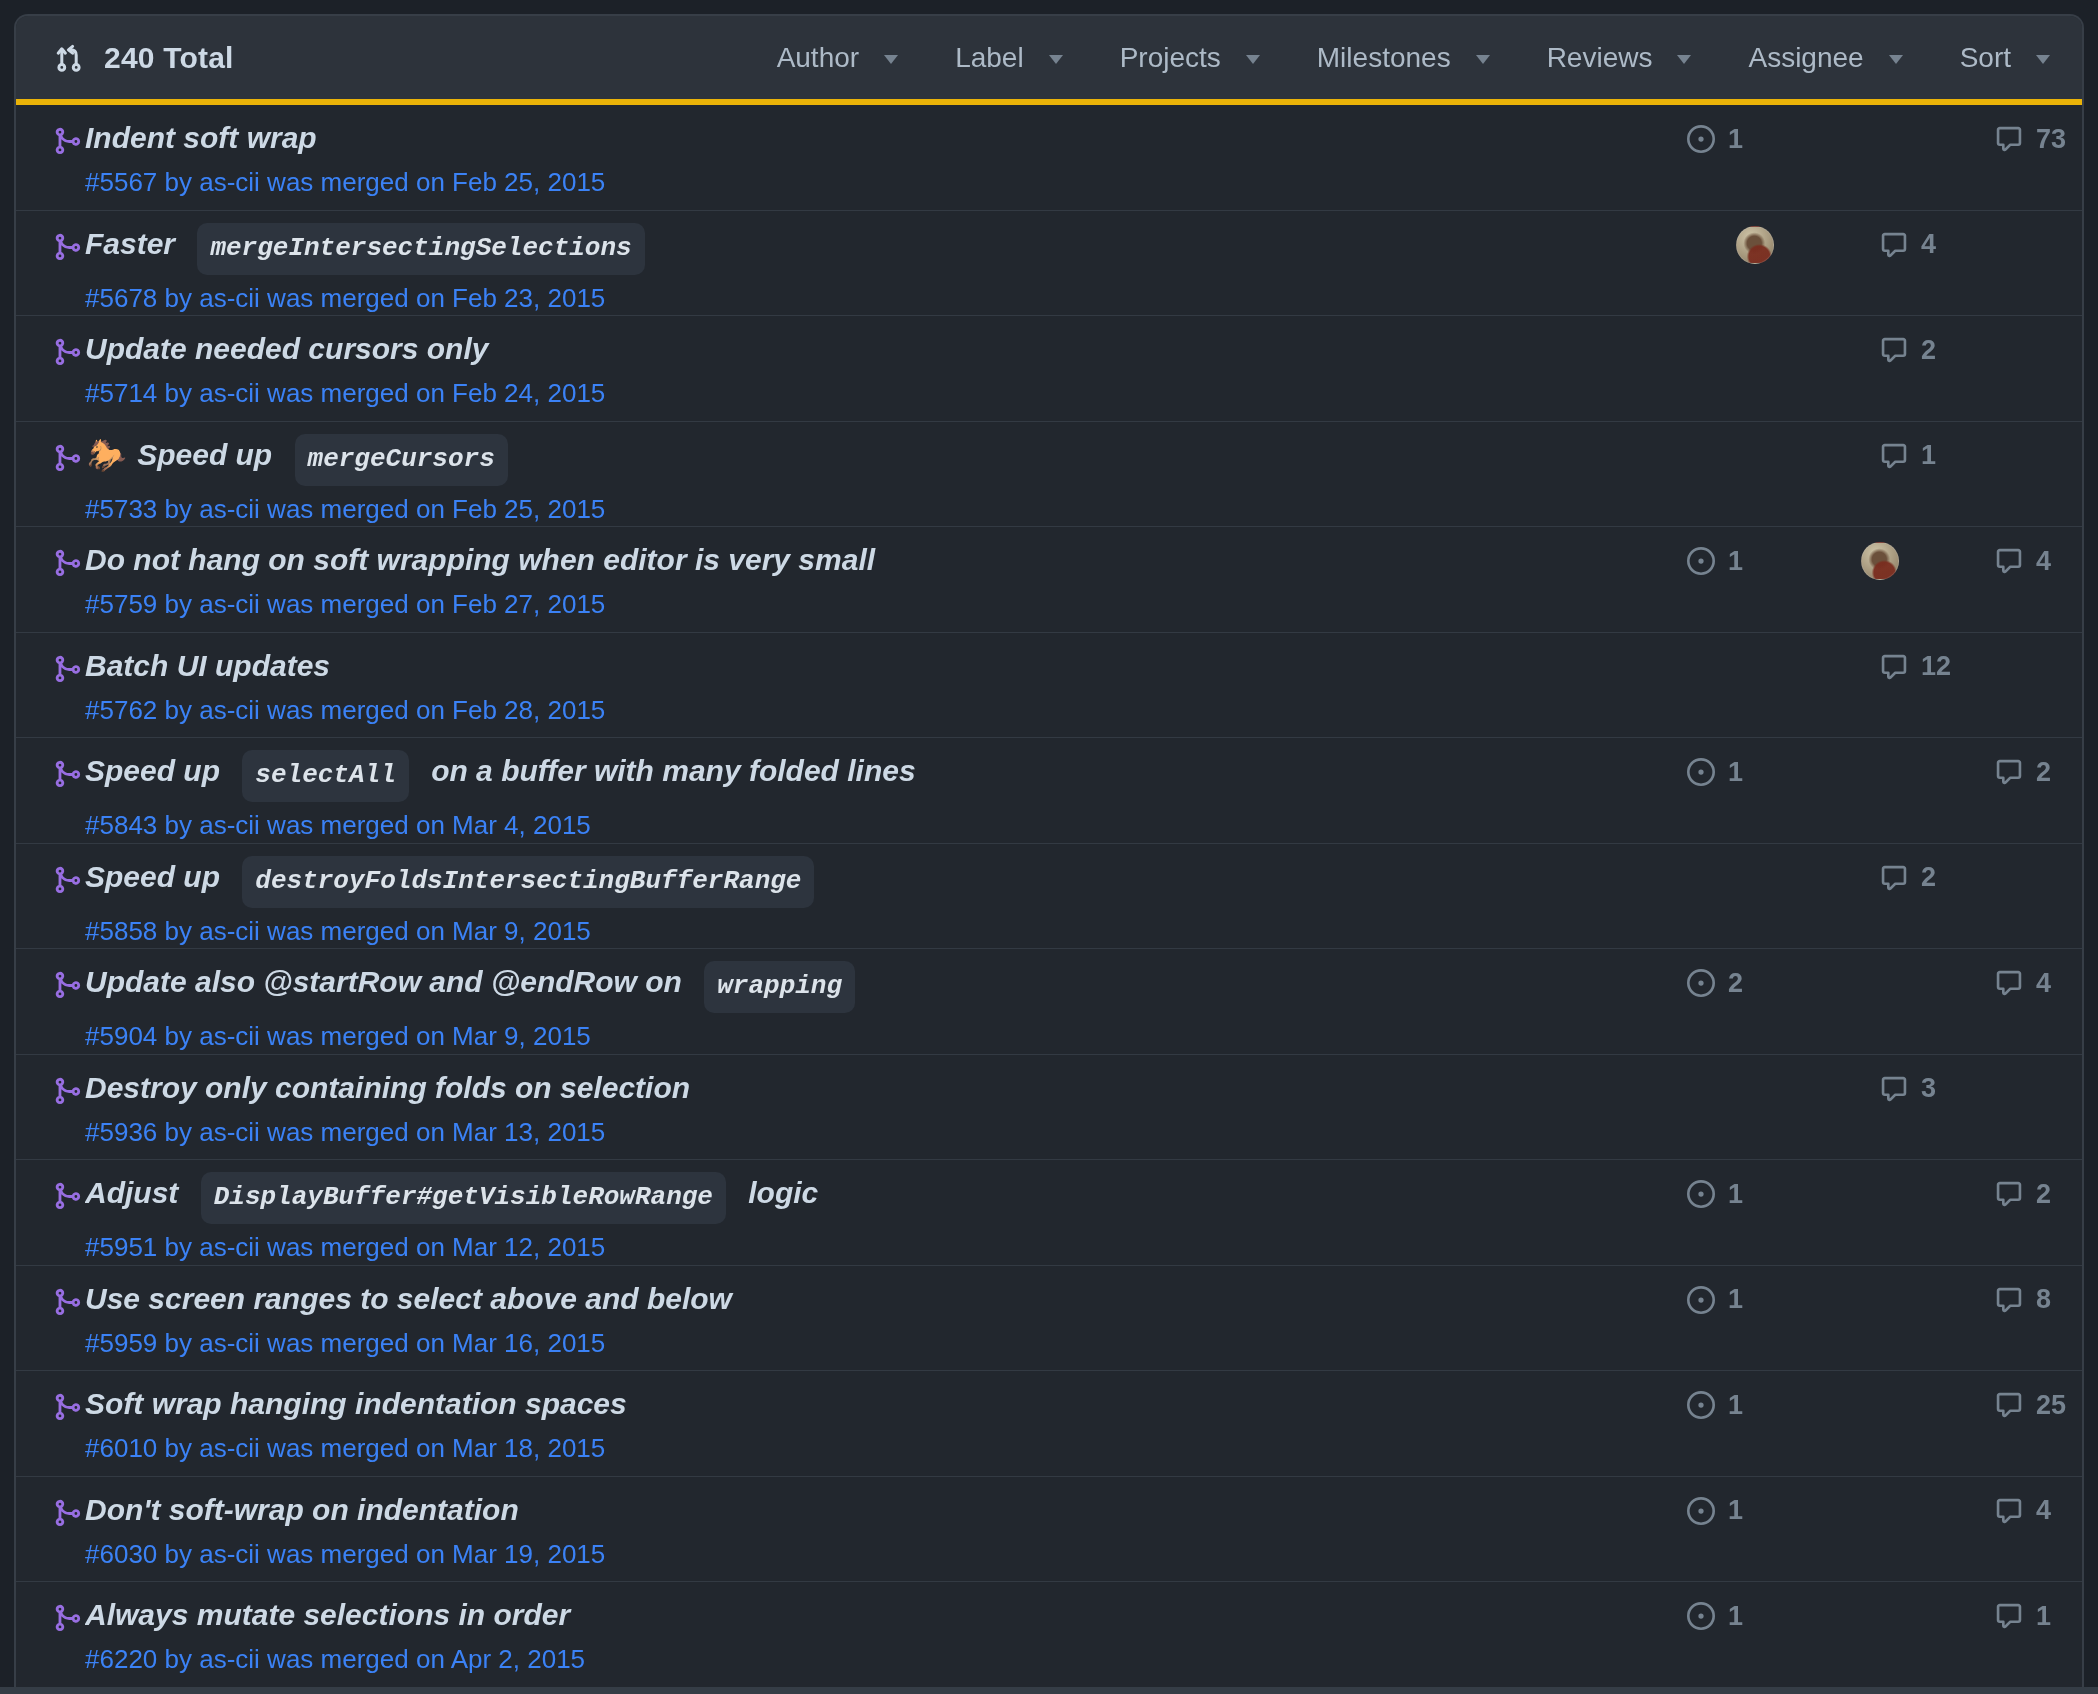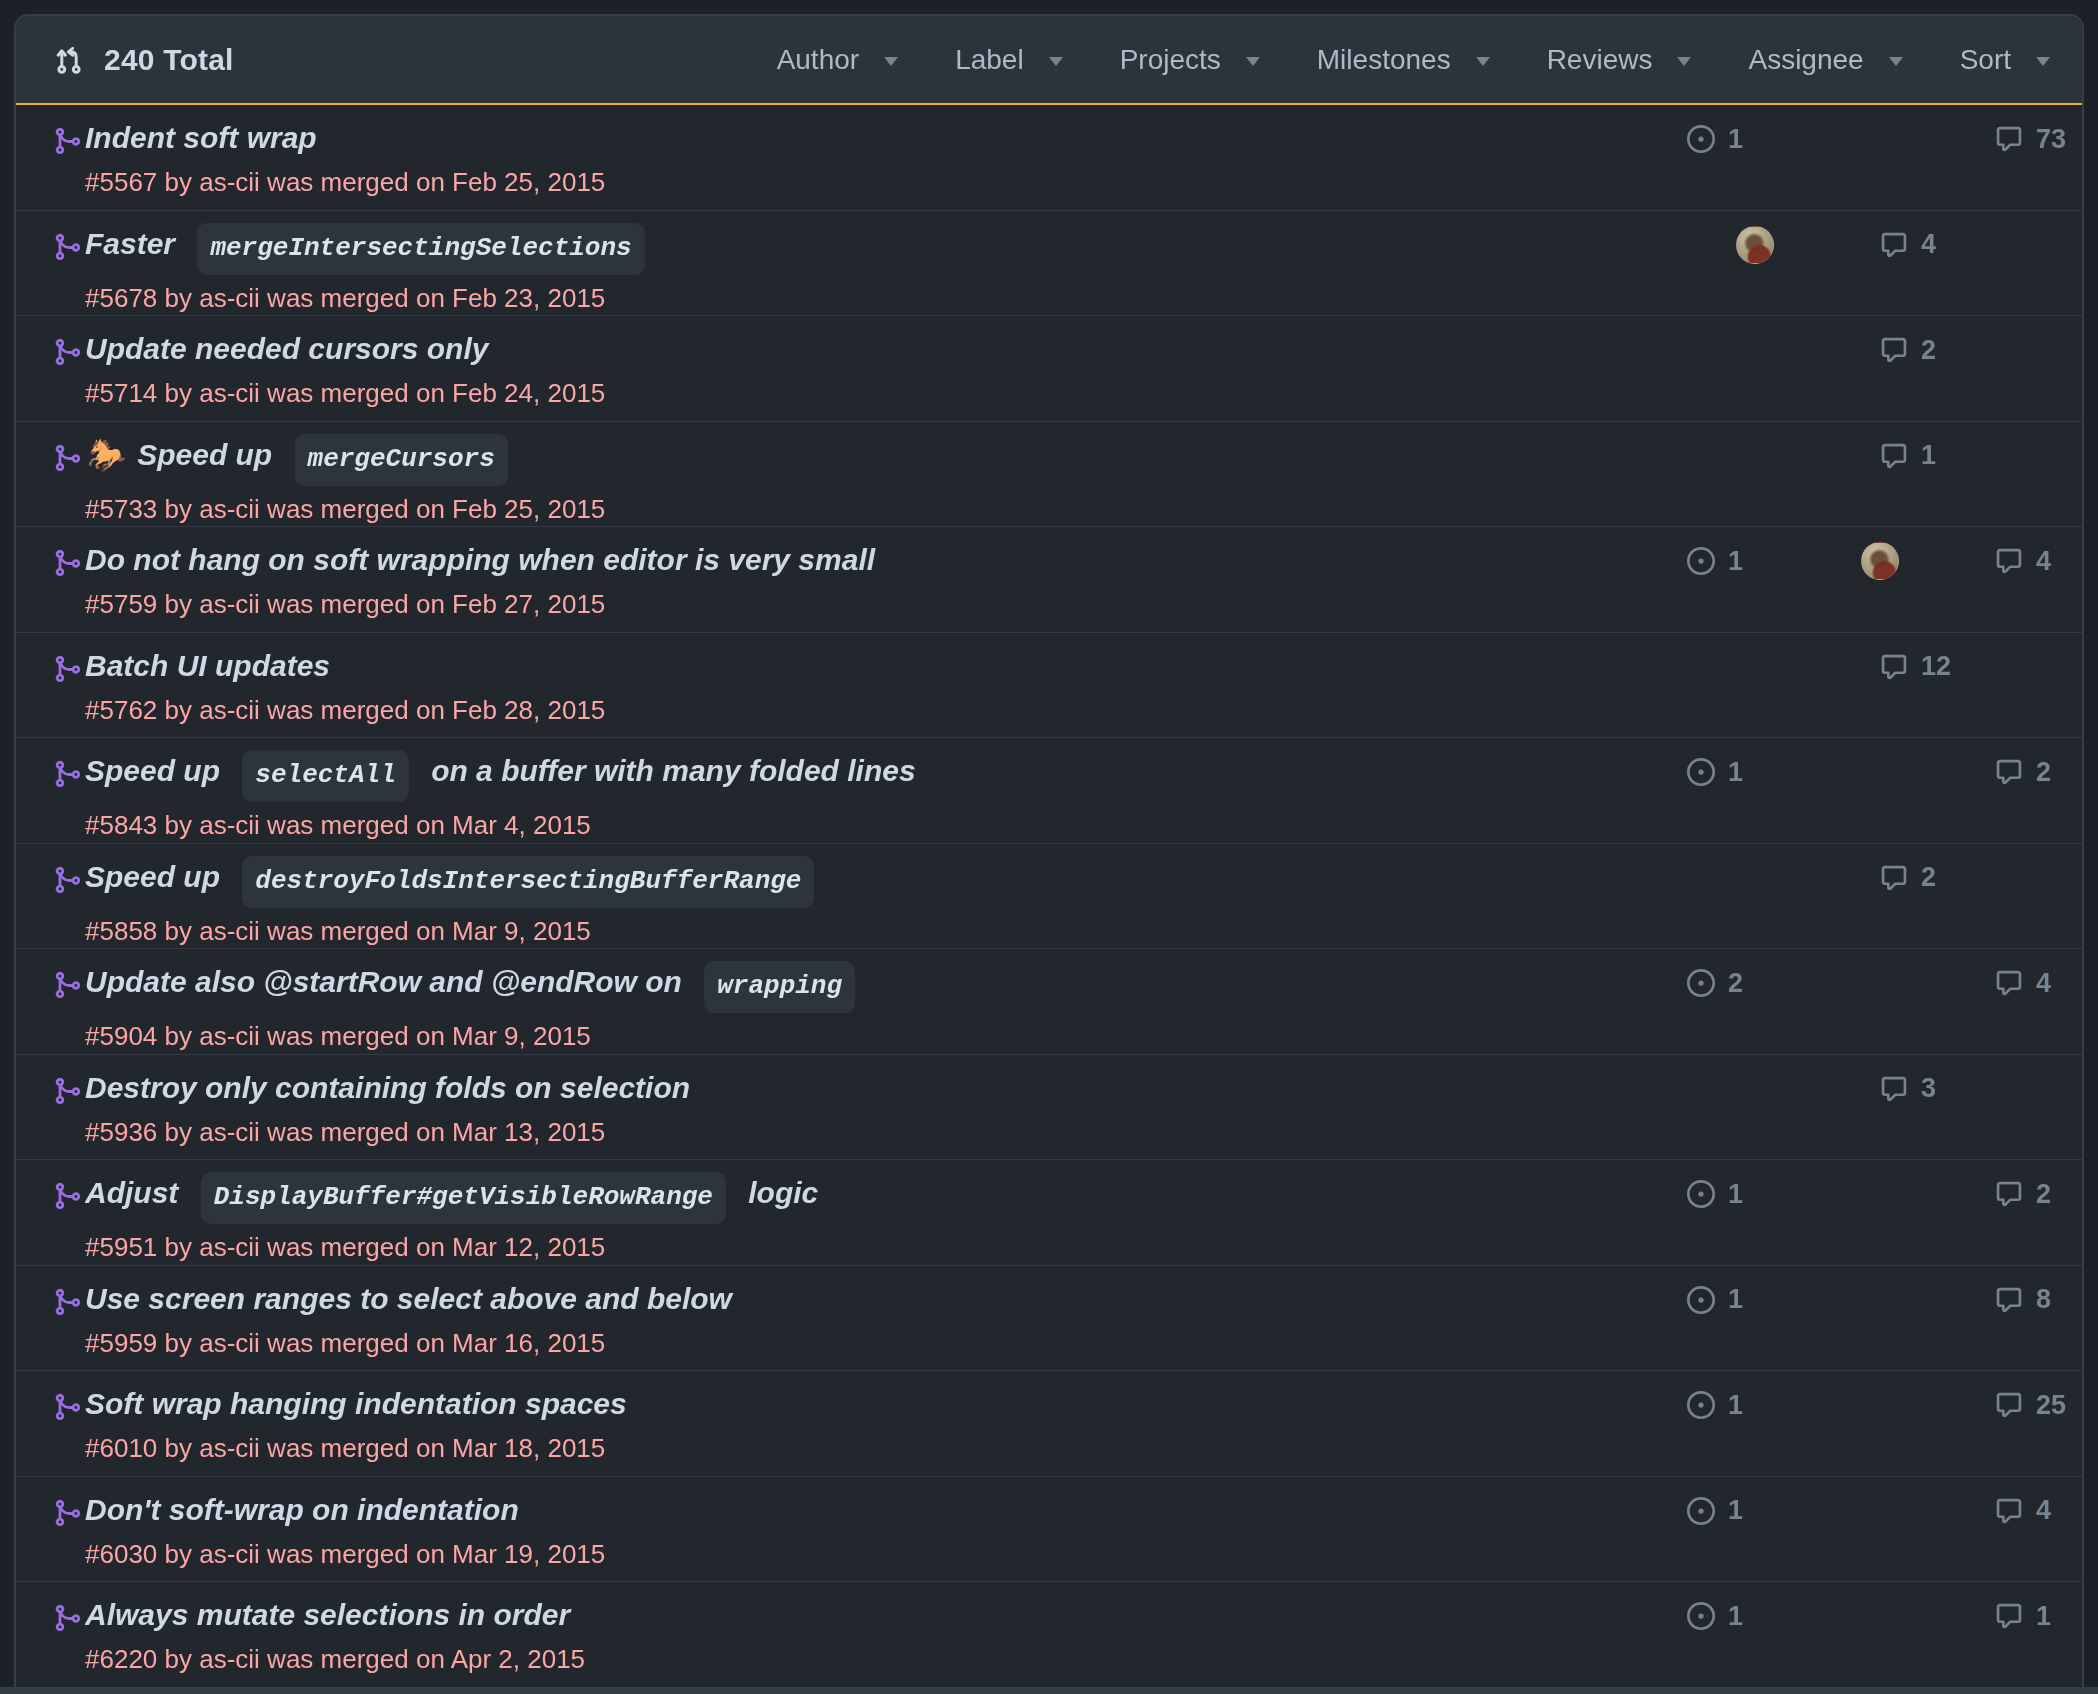--- a/index.html
+++ b/index.html
@@ -16,21 +16,21 @@
     background: #22272e;
     border: 2px solid #373e47;
     border-bottom: none;
     border-radius: 14px 14px 0 0;
     overflow: hidden;
   }
   
   .list-header {
     height: 89px;
     background: #2d333b;
-    border-bottom: 2px solid #eab308;
+    border-bottom: 6px solid #eab308;
     display: flex;
     align-items: center;
     padding: 0 32px 0 38px;
   }
   .total-icon { color: #cdd9e5; display: flex; align-items: center; }
   .total-label {
     margin-left: 18px;
     font-size: 30px;
     font-weight: 700;
     color: #cdd9e5;
@@ -88,21 +88,21 @@
     color: #dce3ea;
     background: #2d343e;
     border-radius: 10px;
     padding: 4px 13px 6px;
     margin: 0 14px;
     white-space: pre;
   }
   .row-meta {
     margin-top: 7px;
     font-size: 26px;
-    color: #fca5a5;
+    color: #3b82f6;
     line-height: 32px;
     white-space: nowrap;
   }
   .right-col {
     display: flex;
     align-items: center;
     height: 42px;
     margin-top: 13px;
     gap: 13px;
     color: #768390;

